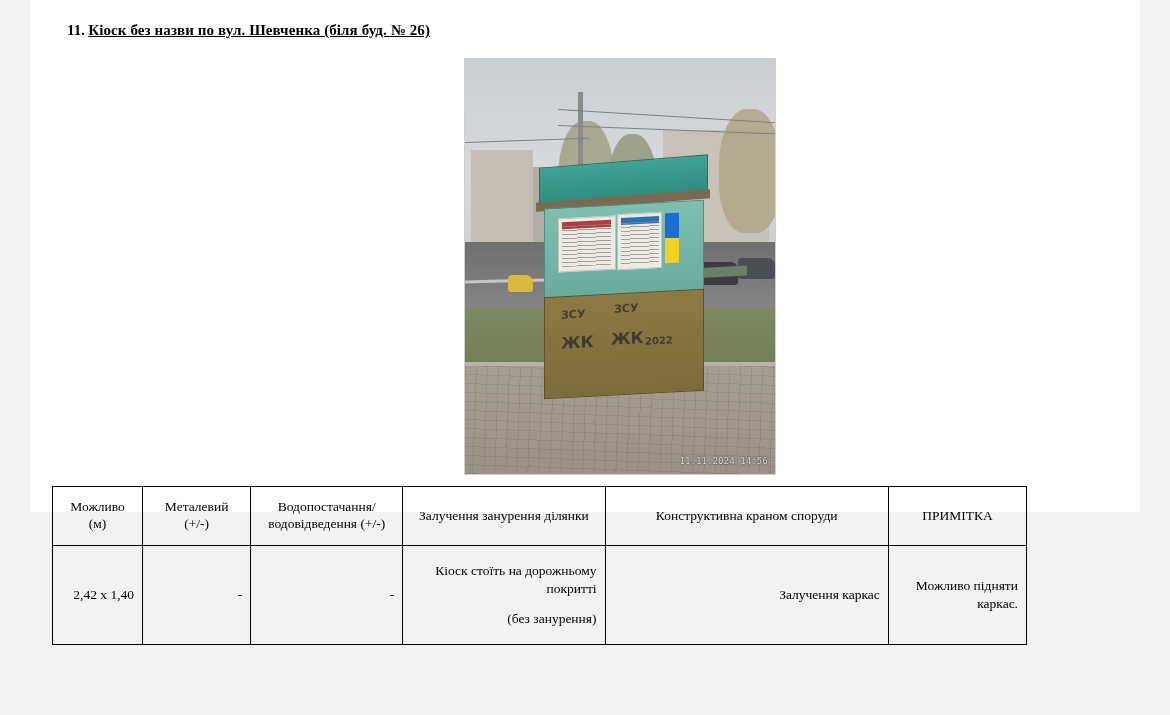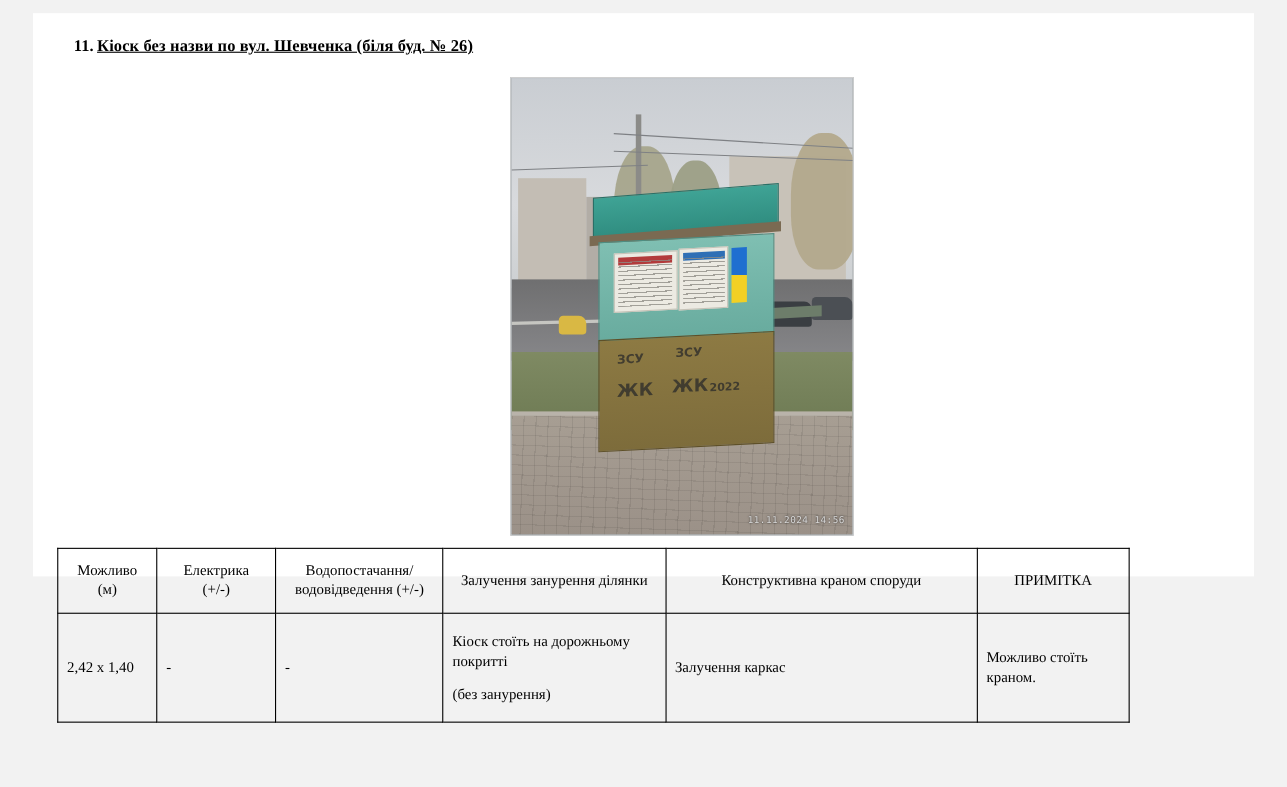--- a/index.html
+++ b/index.html
@@ -9,21 +9,21 @@
   }
   body {
     width: 1170px;
     height: 715px;
     overflow: hidden;
     font-family: "Liberation Serif", serif;
   }
   .page {
     position: absolute;
     left: 30px;
-    top: 12px;
+    top: 0;
     width: 1110px;
     height: 512px;
     background: #ffffff;
   }
   .doc-heading {
     position: absolute;
     left: 37px;
     top: 22px;
     font-size: 15px;
     font-weight: bold;
@@ -229,21 +229,21 @@
     color: #000;
     font-weight: normal;
   }
   table.info th {
     text-align: center;
     height: 46px;
     line-height: 1.25;
   }
   table.info td {
     height: 86px;
-    text-align: left;
+    text-align: right;
     line-height: 1.35;
   }
   .c1 { width: 90px; }
   .c2 { width: 108px; }
   .c3 { width: 152px; }
   .c4 { width: 202px; }
   .c5 { width: 283px; }
   .c6 { width: 138px; }
   .bold { font-weight: bold; }
   .cell-left { text-align: left; padding-left: 12px; }
@@ -319,21 +319,21 @@
         <col class="c2">
         <col class="c3">
         <col class="c4">
         <col class="c5">
         <col class="c6">
     </colgroup>
     <thead>
       <tr>
         <th>Можливо (м)</th>
         <th>
-          <span>Електрика</span><br>
+          <span>Металевий</span><br>
           <span>(+/-)</span>
         </th>
         <th>
           <span>Водопостачання/</span><br>
           <span>водовідведення (+/-)</span>
         </th>
         <th>Залучення занурення ділянки</th>
         <th>Конструктивна краном споруди</th>
         <th>ПРИМІТКА</th>
       </tr>
@@ -342,18 +342,18 @@
       <tr>
         <td class="bold">2,42 х 1,40</td>
         <td class="bold">-</td>
         <td class="bold">-</td>
         <td class="bold">
           <span>Кіоск стоїть на дорожньому покритті</span>
           <span class="gap"></span>
           <span>(без занурення)</span>
         </td>
         <td class="bold cell-left">Залучення каркас</td>
-        <td>Можливо стоїть краном.</td>
+        <td>Можливо підняти каркас.</td>
       </tr>
     </tbody>
   </table>
 
 </div>
 
 </body></html>

